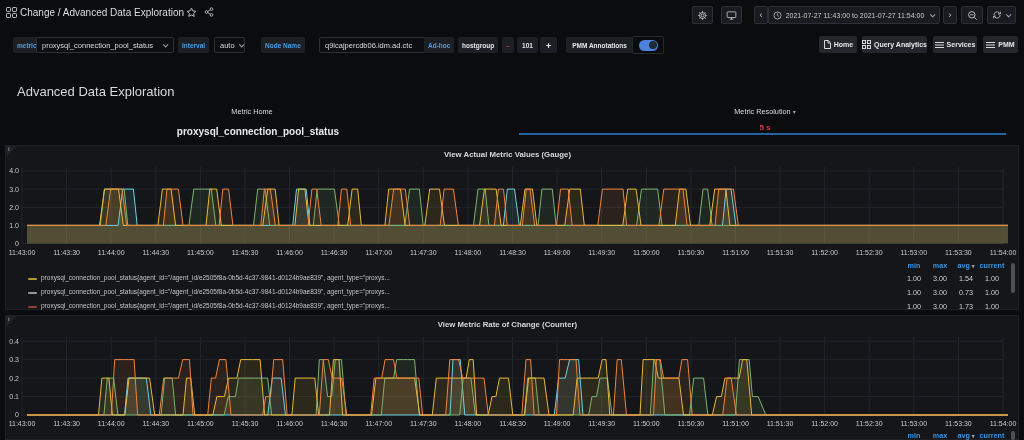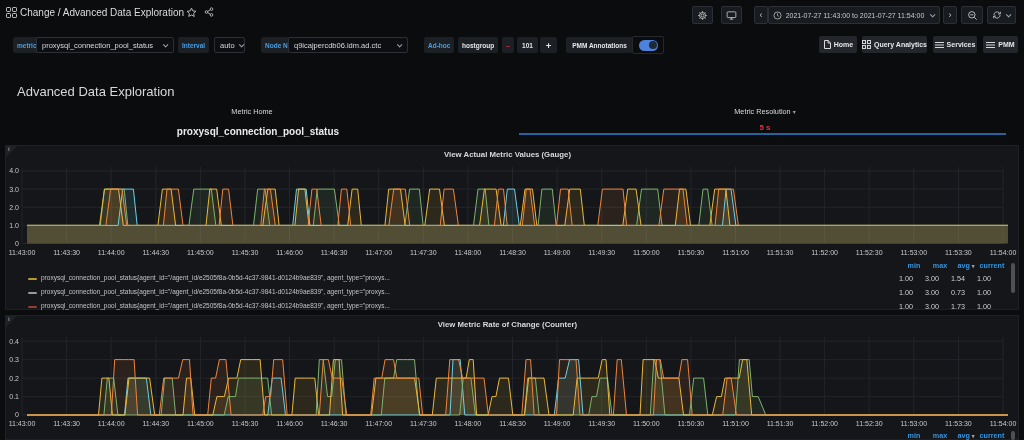--- a/index.html
+++ b/index.html
@@ -12,21 +12,21 @@
 .lbl.blue { color:#489ee2; }
 .dd { position:absolute; top:37px; height:16px; background:#0d0e12; border:1px solid #2c2f36; border-radius:2px; display:flex; align-items:center; padding:0 5px; font-size:7.5px; color:#d8d9da; white-space:nowrap; }
 .caret { display:inline-block; margin-left:4px; width:6px; height:5px; background:none; position:relative; }
 .caret:before { content:""; position:absolute; left:0.6px; top:0.6px; width:3.4px; height:3.4px; border-right:1.2px solid #9fa2a7; border-bottom:1.2px solid #9fa2a7; transform:rotate(45deg); transform-origin:60% 60%; }
 .rbtn { position:absolute; top:36px; height:17px; background:#23262b; border-radius:2px; display:flex; align-items:center; justify-content:center; gap:3px; font-size:7px; font-weight:bold; color:#e5e6e8; white-space:nowrap; }
 .panel { position:absolute; left:5px; width:1014px; background:#141619; border:1px solid #1d2025; overflow:hidden; }
 .ptitle { position:absolute; width:100%; text-align:center; font-size:7.8px; font-weight:bold; color:#d8d9da; }
 .icorner { position:absolute; top:0; left:0; width:0; height:0; border-top:11px solid #1f2227; border-right:11px solid transparent; }
 .ichar { position:absolute; top:0.5px; left:2px; font-size:6px; color:#8e9093; font-weight:bold; }
 .leghead { position:absolute; font-size:7.2px; font-weight:bold; color:#3593e0; text-align:center; width:30px; }
-.legval { position:absolute; font-size:7.2px; color:#cfd0d1; text-align:left; width:30px; }
+.legval { position:absolute; font-size:7.2px; color:#cfd0d1; text-align:center; width:30px; }
 .legname { position:absolute; font-size:6.5px; color:#c3c4c6; white-space:nowrap; }
 .legdash { position:absolute; width:9px; height:2px; border-radius:1px; }
 </style>
 </head>
 <body>
 
 <svg class="abs" style="left:6px;top:7px" width="11" height="11" viewBox="0 0 11 11">
   <rect x="0.5" y="0.5" width="4" height="4" rx="0.8" fill="none" stroke="#c7c8c9" stroke-width="1"></rect>
   <rect x="6.5" y="0.5" width="4" height="4" rx="0.8" fill="none" stroke="#c7c8c9" stroke-width="1"></rect>
   <rect x="0.5" y="6.5" width="4" height="4" rx="0.8" fill="none" stroke="#c7c8c9" stroke-width="1"></rect>
@@ -84,21 +84,21 @@
 <div class="dd" style="left:36px;width:138px;justify-content:space-between;">
     <span>proxysql_connection_pool_status</span>
     <span class="caret"></span>
   </div>
 <div class="lbl blue" style="left:178px;">Interval</div>
 <div class="dd" style="left:214px;width:31px;justify-content:space-between;">
     <span>auto</span>
     <span class="caret"></span>
   </div>
 <div class="lbl blue" style="left:261px;">Node Name</div>
-<div class="dd" style="left:288px;width:120px;justify-content:space-between;">
+<div class="dd" style="left:319px;width:120px;justify-content:space-between;">
     <span>q9icajpercdb06.idm.ad.ctc</span>
     <span class="caret"></span>
   </div>
 <div class="lbl blue" style="left:424px;">Ad-hoc</div>
 <div class="lbl" style="left:458px;color:#e5e6e8;">hostgroup</div>
 <div class="lbl" style="left:502px;color:#e02f44;padding:0 4px;">–</div>
 <div class="lbl" style="left:517px;width:21px;justify-content:center;color:#e5e6e8;">101</div>
 <div class="lbl" style="left:540px;width:17px;justify-content:center;color:#e5e6e8;font-size:9.5px;">+</div>
 <div class="lbl" style="left:566px;width:67px;justify-content:center;color:#e5e6e8;">PMM Annotations</div>
 <div class="abs" style="left:632px;top:36px;width:32px;height:18px;border:1px solid #26282e;border-radius:2px;"></div>

